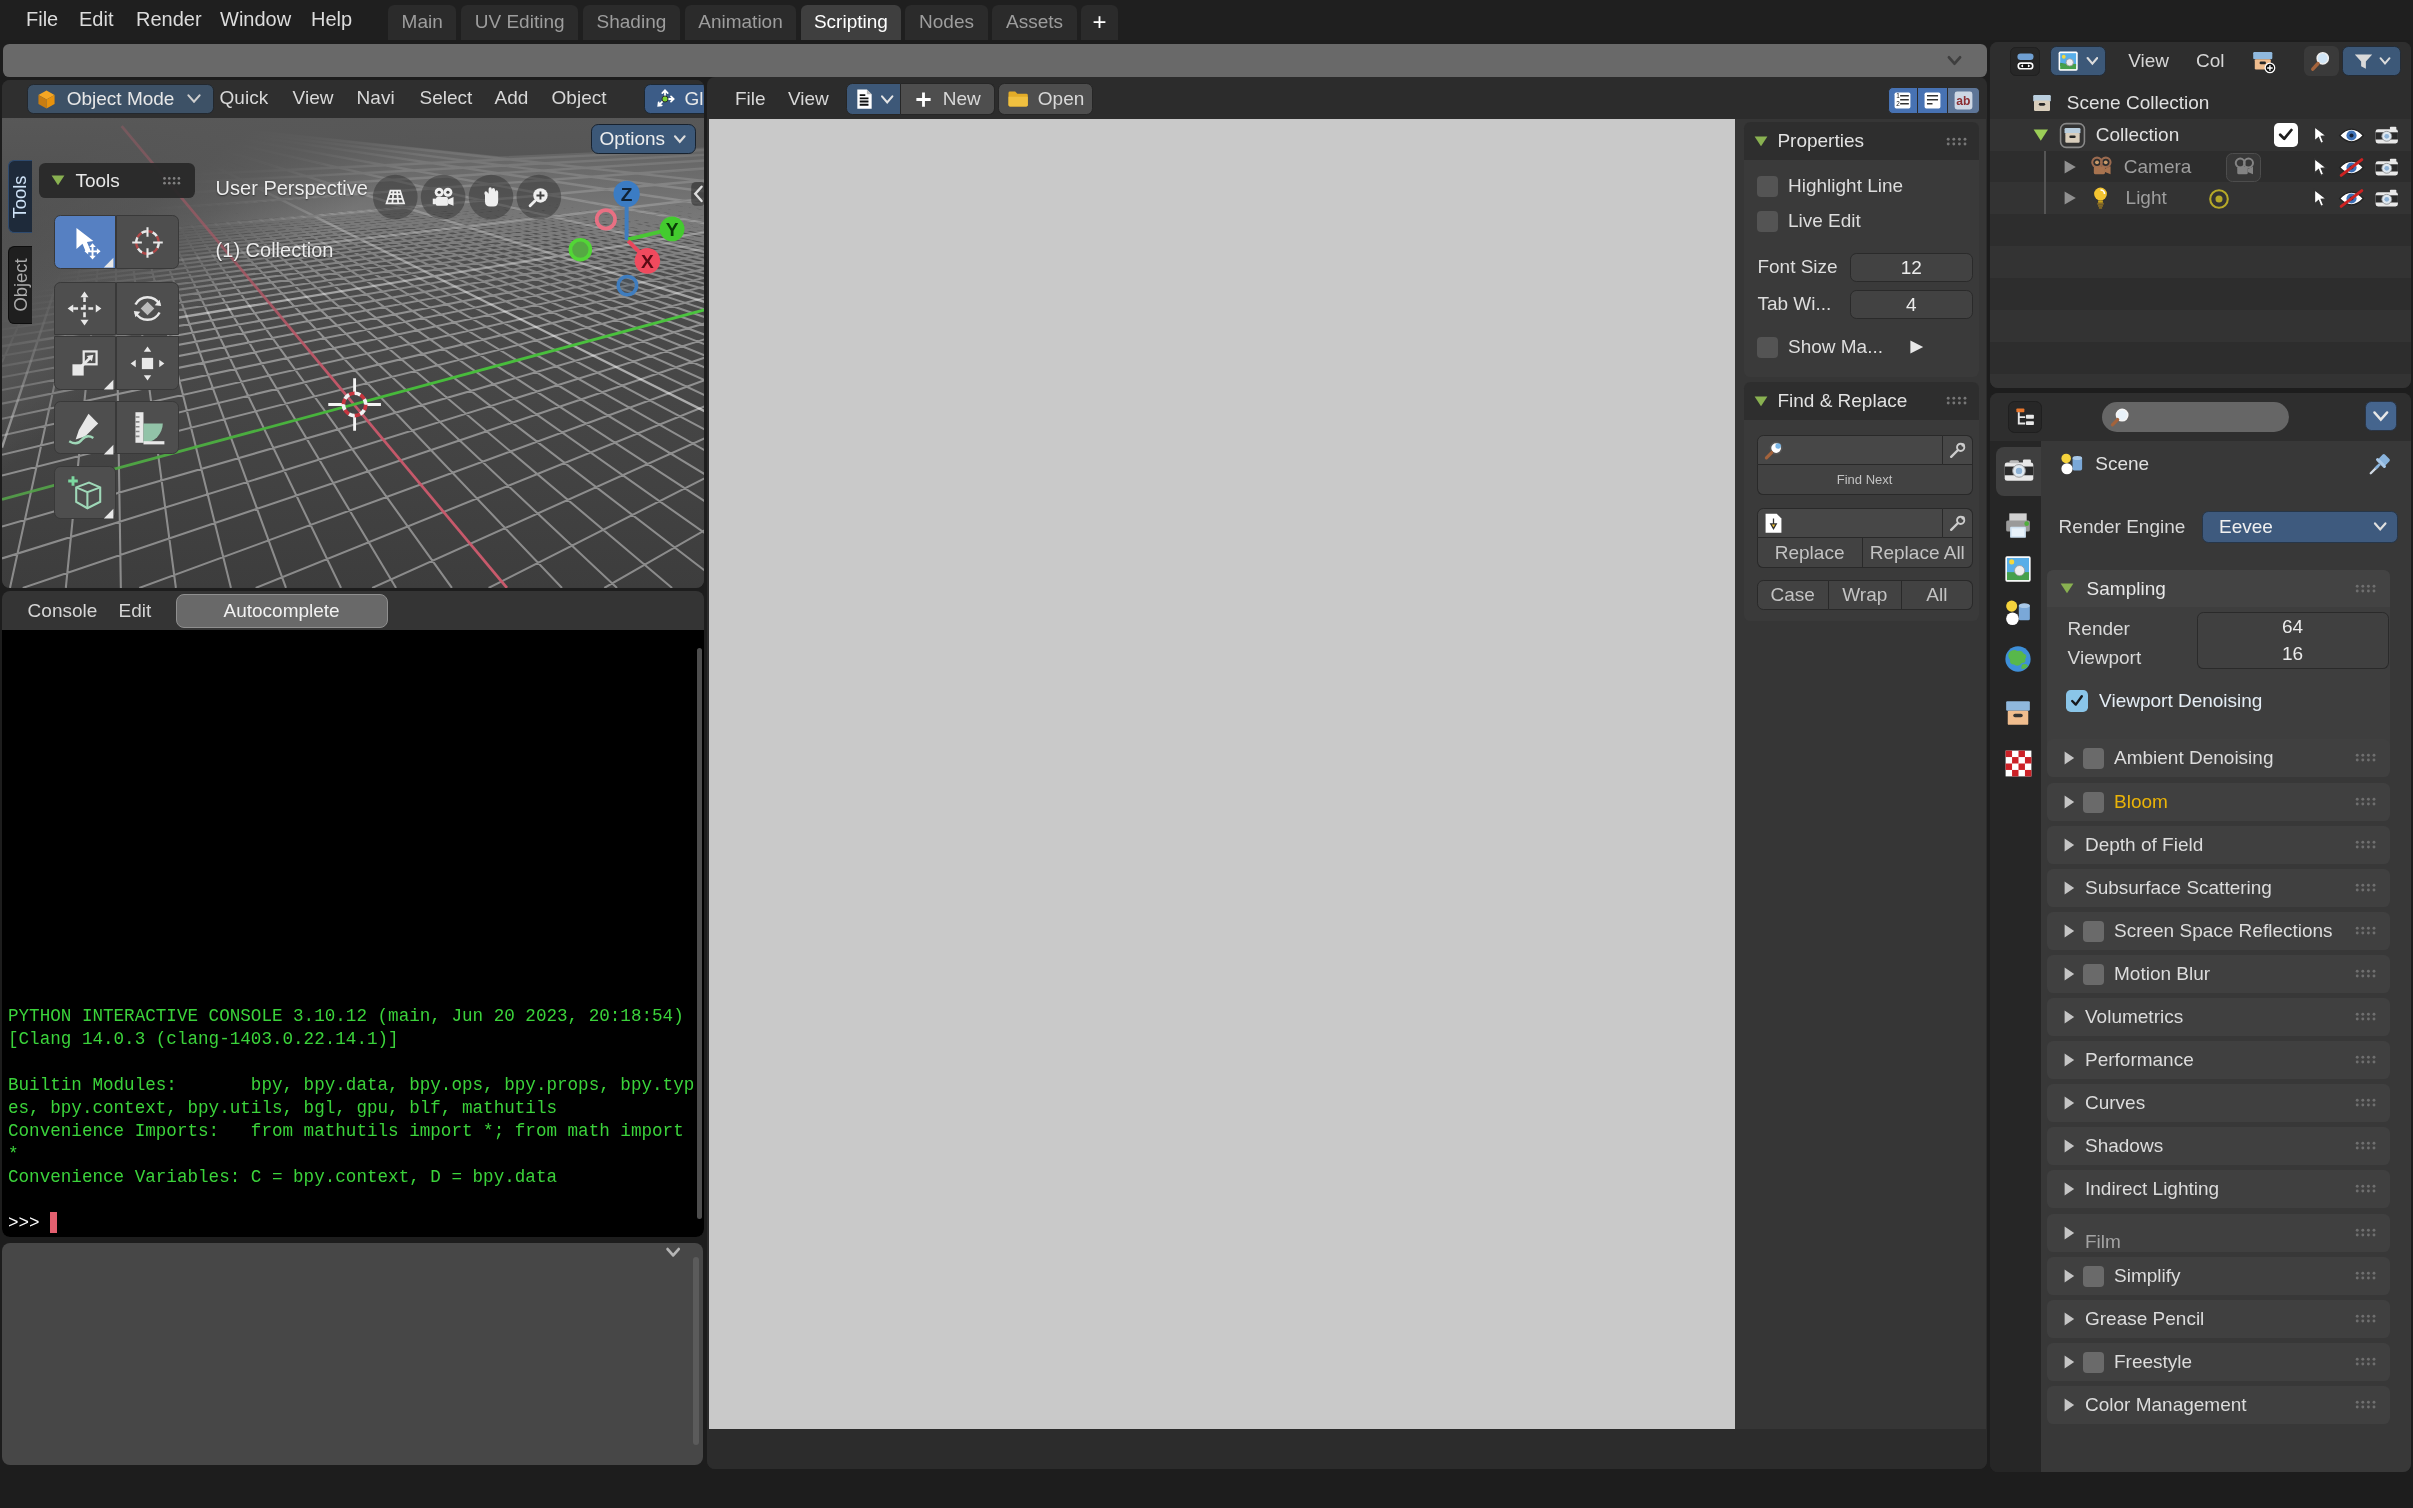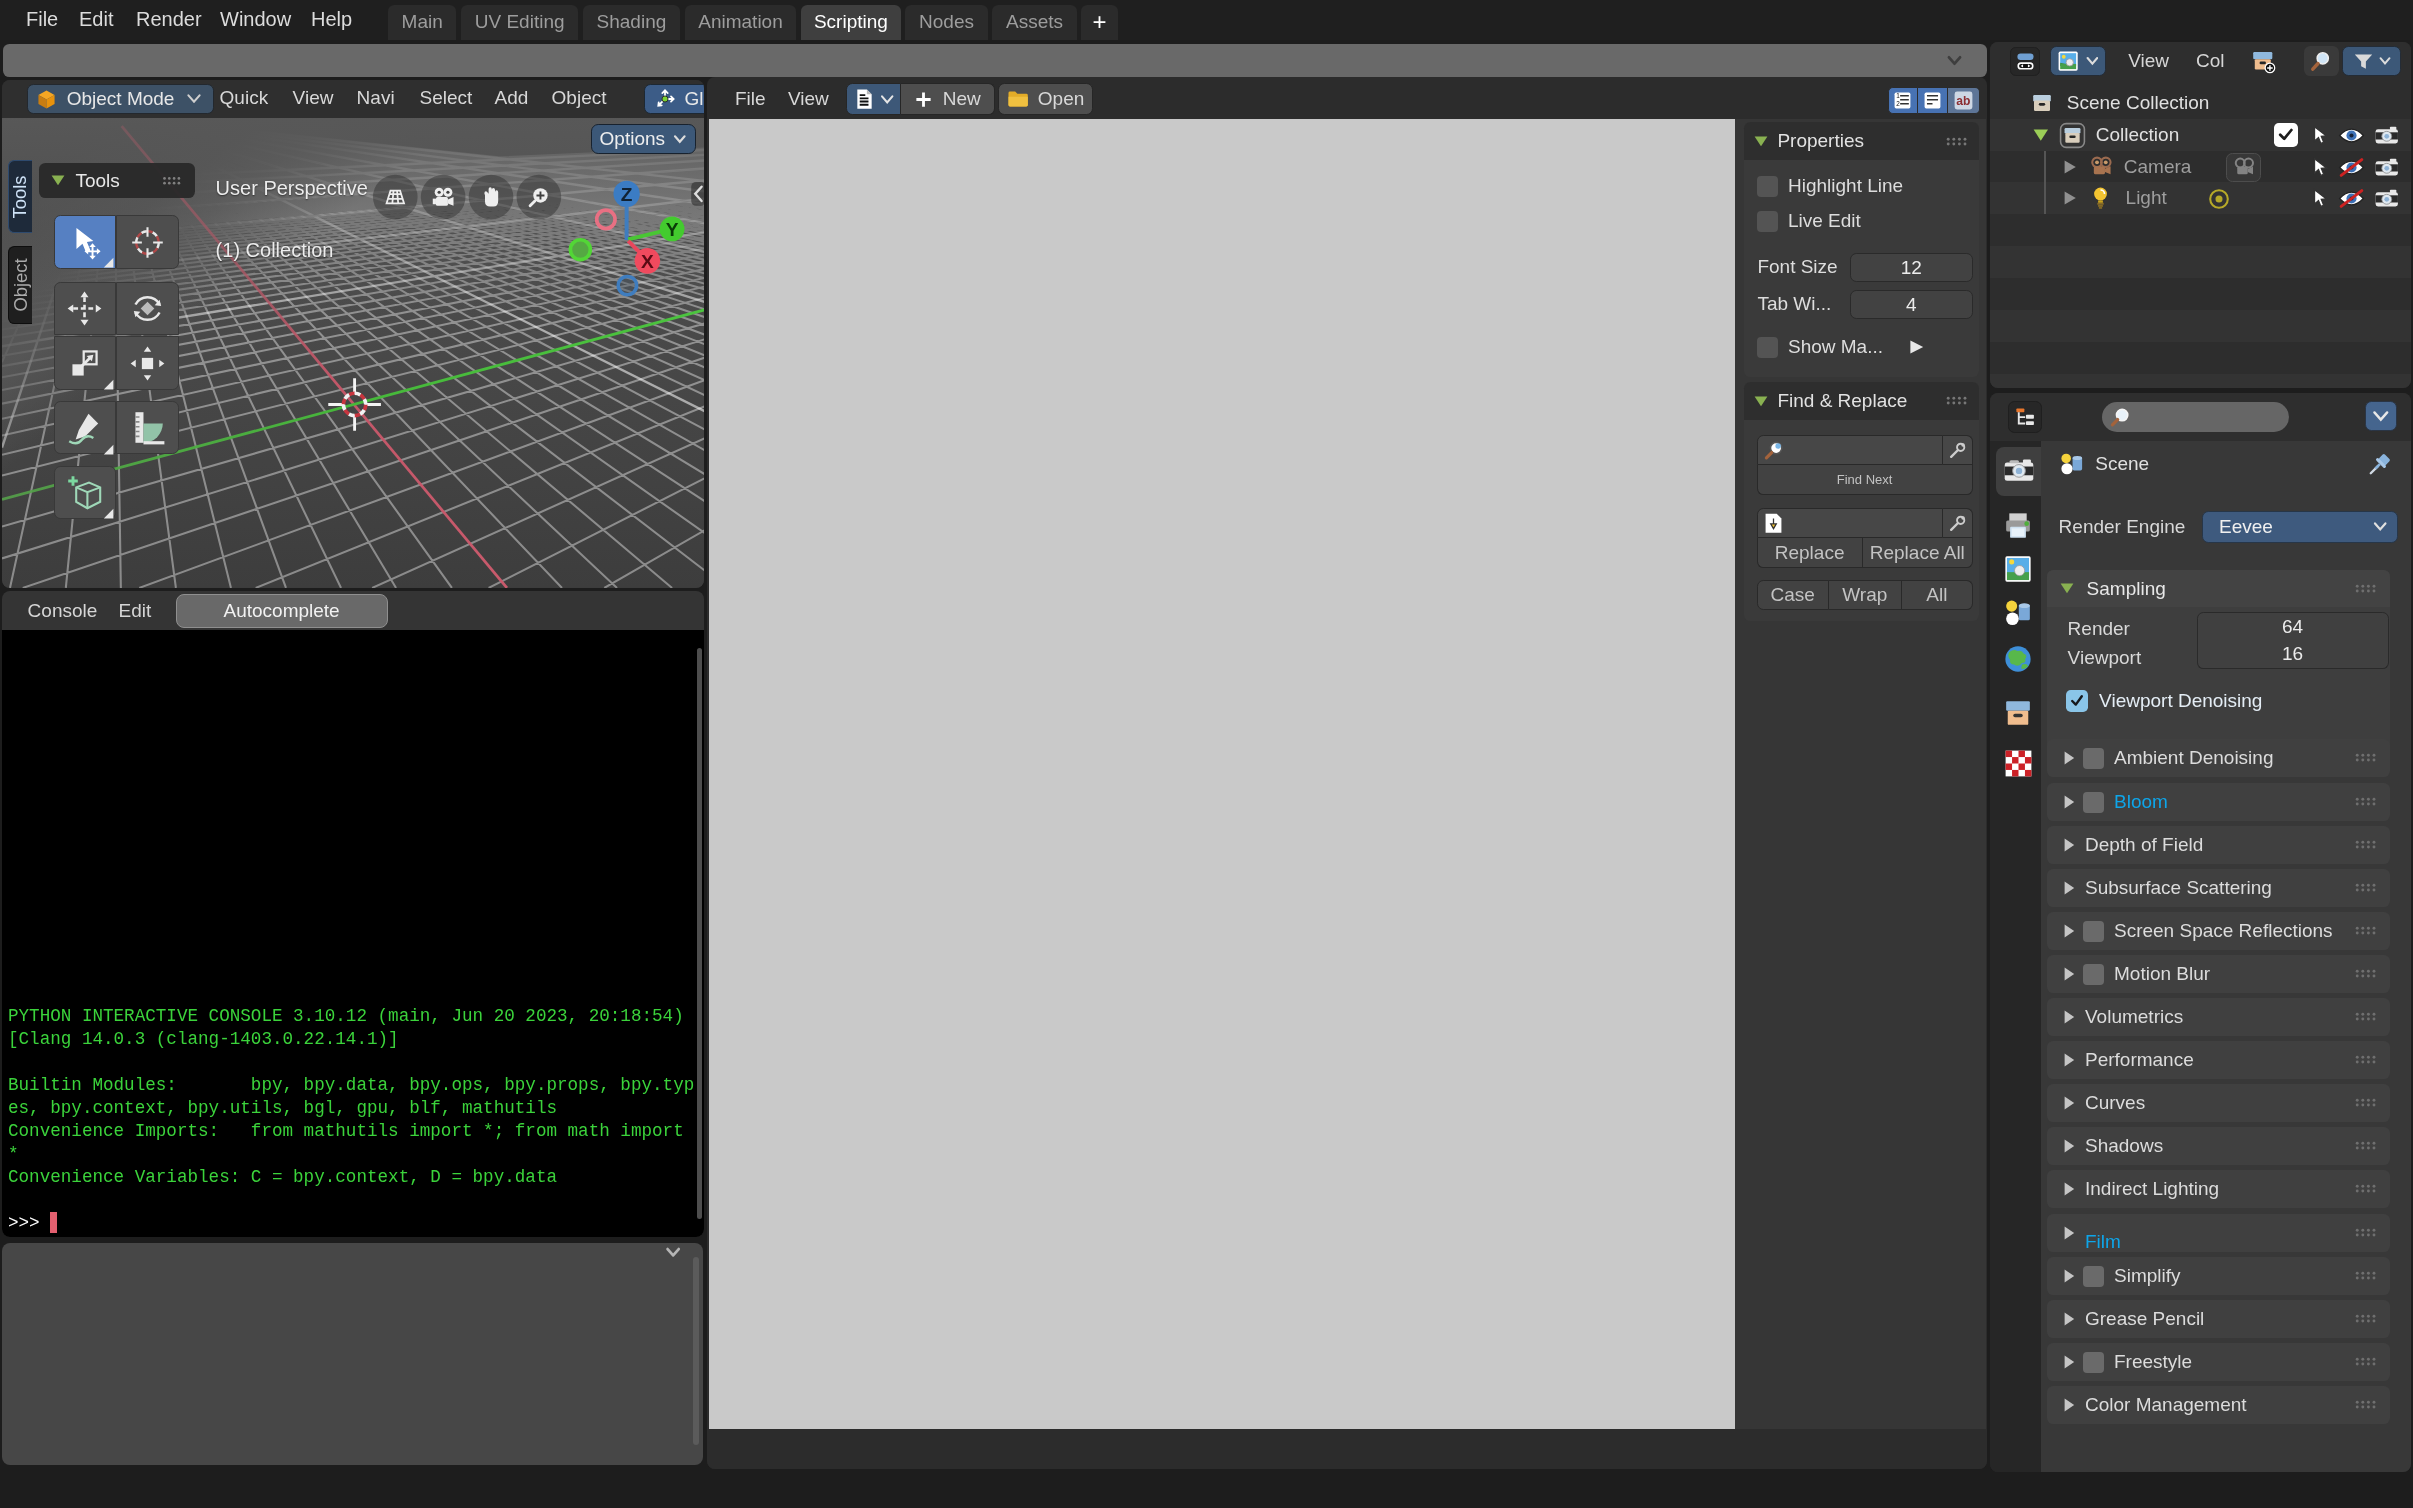--- a/index.html
+++ b/index.html
@@ -818,21 +818,21 @@
               <circle cx="18" cy="10" r="1.8"></circle>
               <circle cx="25" cy="10" r="1.8"></circle>
             </g>
           </svg>
         </div>
         <div class="abs row" style="left:5.6px;top:342px;width:343px;height:38px;background:#404040;border-radius:6.4px;">
           <svg style="margin-left:16px;" width="12.8" height="16" viewBox="0 0 16 20">
             <path d="M2 2 L14 10 L2 18 Z" fill="#c5c5c5"></path>
           </svg>
           <div style="margin-left:8px;width:21px;height:21px;background:#6a6a6a;border-radius:4px;"></div>
-          <span style="margin-left:9.6px;color:#0ea5e9;">Bloom</span>
+          <span style="margin-left:9.6px;color:#eab308;">Bloom</span>
           <svg style="position:absolute;right:11.2px;" width="24" height="11.2" viewBox="0 0 30 14">
             <g fill="#6f6f6f">
               <circle cx="4" cy="4" r="1.8"></circle>
               <circle cx="11" cy="4" r="1.8"></circle>
               <circle cx="18" cy="4" r="1.8"></circle>
               <circle cx="25" cy="4" r="1.8"></circle>
               <circle cx="4" cy="10" r="1.8"></circle>
               <circle cx="11" cy="10" r="1.8"></circle>
               <circle cx="18" cy="10" r="1.8"></circle>
               <circle cx="25" cy="10" r="1.8"></circle>
@@ -1000,21 +1000,21 @@
               <circle cx="11" cy="10" r="1.8"></circle>
               <circle cx="18" cy="10" r="1.8"></circle>
               <circle cx="25" cy="10" r="1.8"></circle>
             </g>
           </svg>
         </div>
         <div class="abs row" style="left:5.6px;top:773px;width:343px;height:38px;background:#404040;border-radius:6.4px;">
           <svg style="margin-left:16px;" width="12.8" height="16" viewBox="0 0 16 20">
             <path d="M2 2 L14 10 L2 18 Z" fill="#c5c5c5"></path>
           </svg>
-          <span style="margin-left:9.6px;color:#0ea5e9;margin-top:17px;">Film</span>
+          <span style="margin-left:9.6px;color:#a3a3a3;margin-top:17px;">Film</span>
           <svg style="position:absolute;right:11.2px;" width="24" height="11.2" viewBox="0 0 30 14">
             <g fill="#6f6f6f">
               <circle cx="4" cy="4" r="1.8"></circle>
               <circle cx="11" cy="4" r="1.8"></circle>
               <circle cx="18" cy="4" r="1.8"></circle>
               <circle cx="25" cy="4" r="1.8"></circle>
               <circle cx="4" cy="10" r="1.8"></circle>
               <circle cx="11" cy="10" r="1.8"></circle>
               <circle cx="18" cy="10" r="1.8"></circle>
               <circle cx="25" cy="10" r="1.8"></circle>

